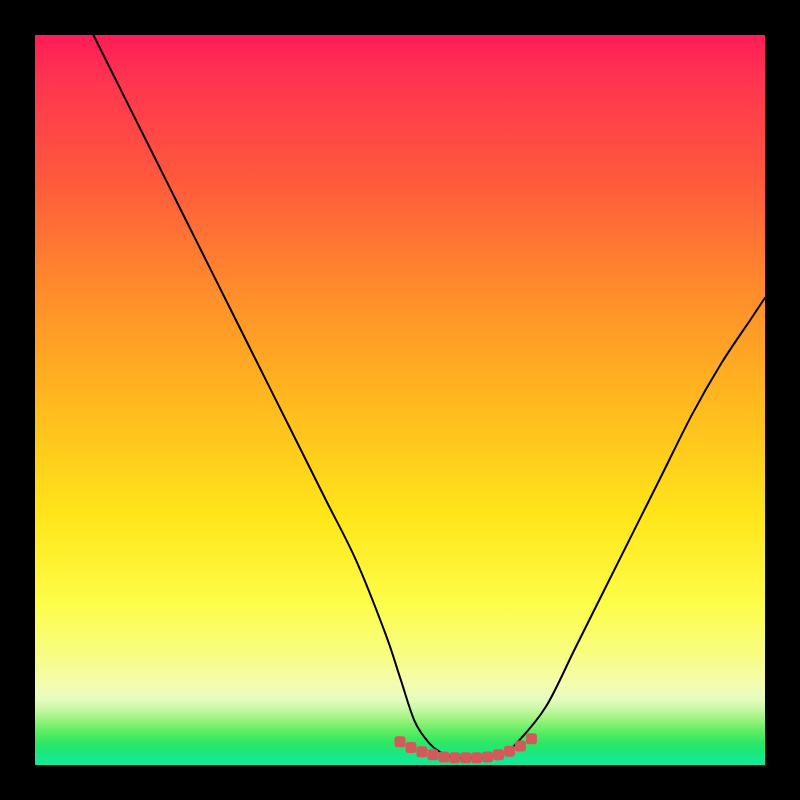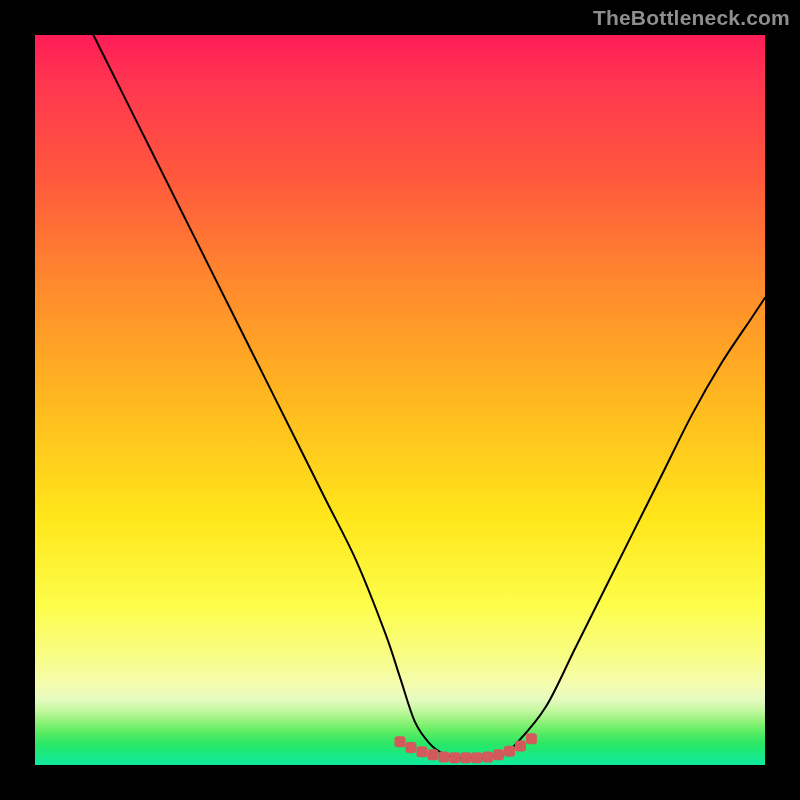--- a/index.html
+++ b/index.html
@@ -60,21 +60,20 @@
     color: #8e8e8e;
     font-weight: 600;
     font-size: 21px;
     letter-spacing: 0.2px;
   }
 </style>
 </head>
 <body>
 
 <div class="frame">
-  <div class="watermark">TheBottleneck.com</div>
 
   <div class="plot-area">
     <svg viewBox="0 0 730 730" preserveAspectRatio="none">
       <path id="curve-path" fill="none" stroke="#000000" stroke-width="2" stroke-linecap="round" stroke-linejoin="round" d="M 58.4 0 C 63.266666666666666 9.733333333333329, 77.86666666666666 38.933333333333294, 87.6 58.39999999999998 C 97.33333333333333 77.86666666666666, 107.06666666666666 97.33333333333339, 116.8 116.80000000000007 C 126.53333333333333 136.26666666666674, 136.26666666666668 155.7333333333334, 146 175.20000000000005 C 155.73333333333332 194.66666666666669, 165.46666666666664 214.1333333333333, 175.2 233.59999999999997 C 184.93333333333334 253.06666666666663, 194.66666666666669 272.5333333333333, 204.4 292 C 214.13333333333333 311.4666666666667, 223.86666666666667 330.9333333333333, 233.6 350.4 C 243.33333333333331 369.8666666666667, 253.06666666666666 389.33333333333337, 262.8 408.8 C 272.53333333333336 428.26666666666665, 282.26666666666665 447.73333333333335, 292 467.2 C 301.73333333333335 486.66666666666663, 311.46666666666664 503.70000000000005, 321.2 525.6 C 330.93333333333334 547.5, 343.09999999999997 579.1333333333333, 350.4 598.6 C 357.7 618.0666666666667, 360.1333333333333 627.8, 365 642.4 C 369.8666666666667 657, 374.73333333333335 675.25, 379.6 686.2 C 384.4666666666667 697.1500000000001, 389.33333333333337 702.625, 394.20000000000005 708.1 C 399.0666666666667 713.575, 403.93333333333334 716.6166666666666, 408.8 719.05 C 413.6666666666667 721.4833333333333, 418.5333333333333 722.0916666666667, 423.4 722.7 C 428.26666666666665 723.3083333333334, 433.1333333333333 722.7, 438 722.7 C 442.8666666666667 722.7, 447.73333333333335 723.3083333333334, 452.6 722.7 C 457.4666666666667 722.0916666666667, 462.3333333333333 721.4833333333333, 467.2 719.05 C 472.06666666666666 716.6166666666666, 474.5 716.0083333333333, 481.8 708.1 C 489.1 700.1916666666667, 501.2666666666666 687.4166666666667, 510.99999999999994 671.6 C 520.7333333333332 655.7833333333333, 530.4666666666667 632.6666666666667, 540.2 613.2 C 549.9333333333334 593.7333333333333, 559.6666666666666 574.2666666666667, 569.4 554.8 C 579.1333333333333 535.3333333333333, 588.8666666666666 515.8666666666667, 598.5999999999999 496.4 C 608.3333333333333 476.93333333333334, 618.0666666666666 457.46666666666664, 627.8 438 C 637.5333333333333 418.53333333333336, 647.2666666666667 397.85, 657 379.6 C 666.7333333333333 361.35, 676.4666666666666 344.3166666666666, 686.1999999999999 328.49999999999994 C 695.9333333333333 312.6833333333333, 708.0999999999999 295.65, 715.4 284.7 C 722.7 273.75, 727.5666666666666 266.45, 730 262.8"></path>
       <g id="markers">
           <rect x="359.5" y="701.14" width="11" height="11" rx="3" fill="#d35a5a"></rect>
           <rect x="370.45" y="706.98" width="11" height="11" rx="3" fill="#d35a5a"></rect>
           <rect x="381.40000000000003" y="711.36" width="11" height="11" rx="3" fill="#d35a5a"></rect>
           <rect x="392.35" y="714.28" width="11" height="11" rx="3" fill="#d35a5a"></rect>
           <rect x="403.3" y="716.47" width="11" height="11" rx="3" fill="#d35a5a"></rect>

